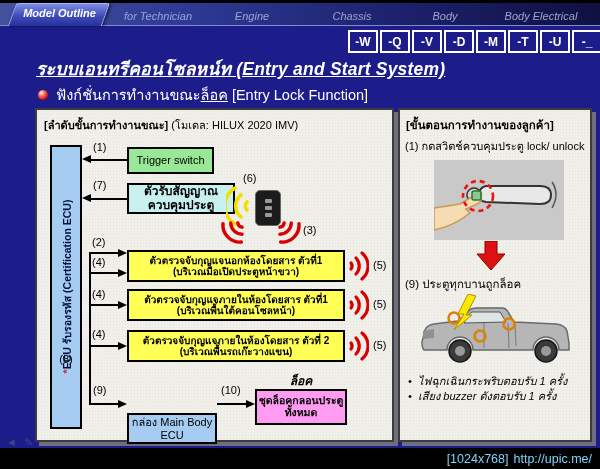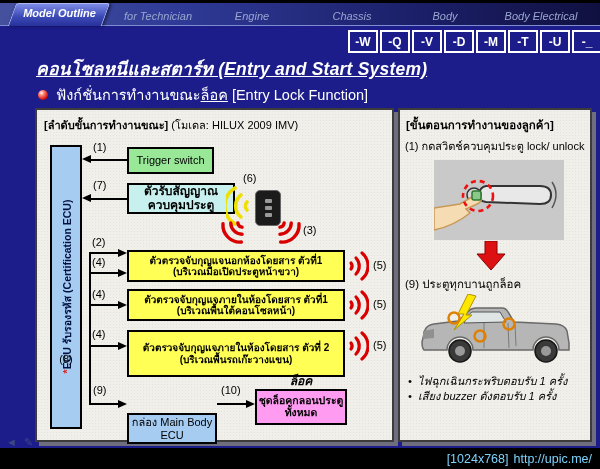--- a/index.html
+++ b/index.html
@@ -118,29 +118,29 @@
     <div class="sbtn">-W</div>
     <div class="sbtn">-Q</div>
     <div class="sbtn">-V</div>
     <div class="sbtn">-D</div>
     <div class="sbtn">-M</div>
     <div class="sbtn">-T</div>
     <div class="sbtn">-U</div>
     <div class="sbtn">-_</div>
   </div>
 
-  <div id="title" class="abs">คอนโซลหนีและสตาร์ท (Entry and Start System)</div>
+  <div id="title" class="abs">ระบบเอนทรีคอนโซลหน์ท (Entry and Start System)</div>
   <div id="subtitle" class="abs">
     <span id="subbullet"></span>
     <span><span>ฟังก์ชั่นการทำงานขณะ</span><span class="u">ล็อค</span><span> [Entry Lock Function]</span></span>
   </div>
 
   <div id="lpanel" class="panel">
     <div class="hdr" style="left:7px;top:6px;">
-      <span class="b">[ลำดับขั้นการทำงานขณะ]</span><span> (โมเดล: HILUX 2009 IMV)</span>
+      <span class="b">[ลำดับขั้นการทำงานขณะ]</span><span> (โมเดล: HILUX 2020 IMV)</span>
     </div>
 
     <div id="ecu">
       <div id="ecu-label">
         <span class="redmark">*</span><span>ECU รับรองรหัส (Certification ECU)</span>
       </div>
       <div id="ecu-step">(8)</div>
     </div>
 
     <div class="dbox s11" style="left:90px;top:37px;width:87px;height:27px;background:#98e898;">
@@ -194,21 +194,21 @@
     </div>
 
     <div class="dbox s10" style="left:90px;top:140px;width:218px;height:32px;background:#ffff55;">
       <span>ตัวตรวจจับกุญแจนอกห้องโดยสาร ตัวที่1</span>
       <span>(บริเวณมือเปิดประตูหน้าขวา)</span>
     </div>
     <div class="dbox s10" style="left:90px;top:179px;width:218px;height:32px;background:#ffff55;">
       <span>ตัวตรวจจับกุญแจภายในห้องโดยสาร ตัวที่1</span>
       <span>(บริเวณพื้นใต้คอนโซลหน้า)</span>
     </div>
-    <div class="dbox s10" style="left:90px;top:220px;width:218px;height:47px;background:#ffff55;">
+    <div class="dbox s10" style="left:90px;top:220px;width:218px;height:32px;background:#ffff55;">
       <span>ตัวตรวจจับกุญแจภายในห้องโดยสาร ตัวที่ 2</span>
       <span>(บริเวณพื้นรถเก๊ะวางแขน)</span>
     </div>
 
     <svg class="imgbox" style="left:310px;top:139px;" width="22" height="34" viewBox="0 0 22 34">
       <g fill="none" stroke="#d90000" stroke-width="3.2" stroke-linecap="round">
         <path d="M4 14 A5 5 0 0 1 4 20"></path>
           <path d="M9 9 A11.5 11.5 0 0 1 9 25"></path>
           <path d="M15 4 A17 17 0 0 1 15 30"></path>
       </g>

